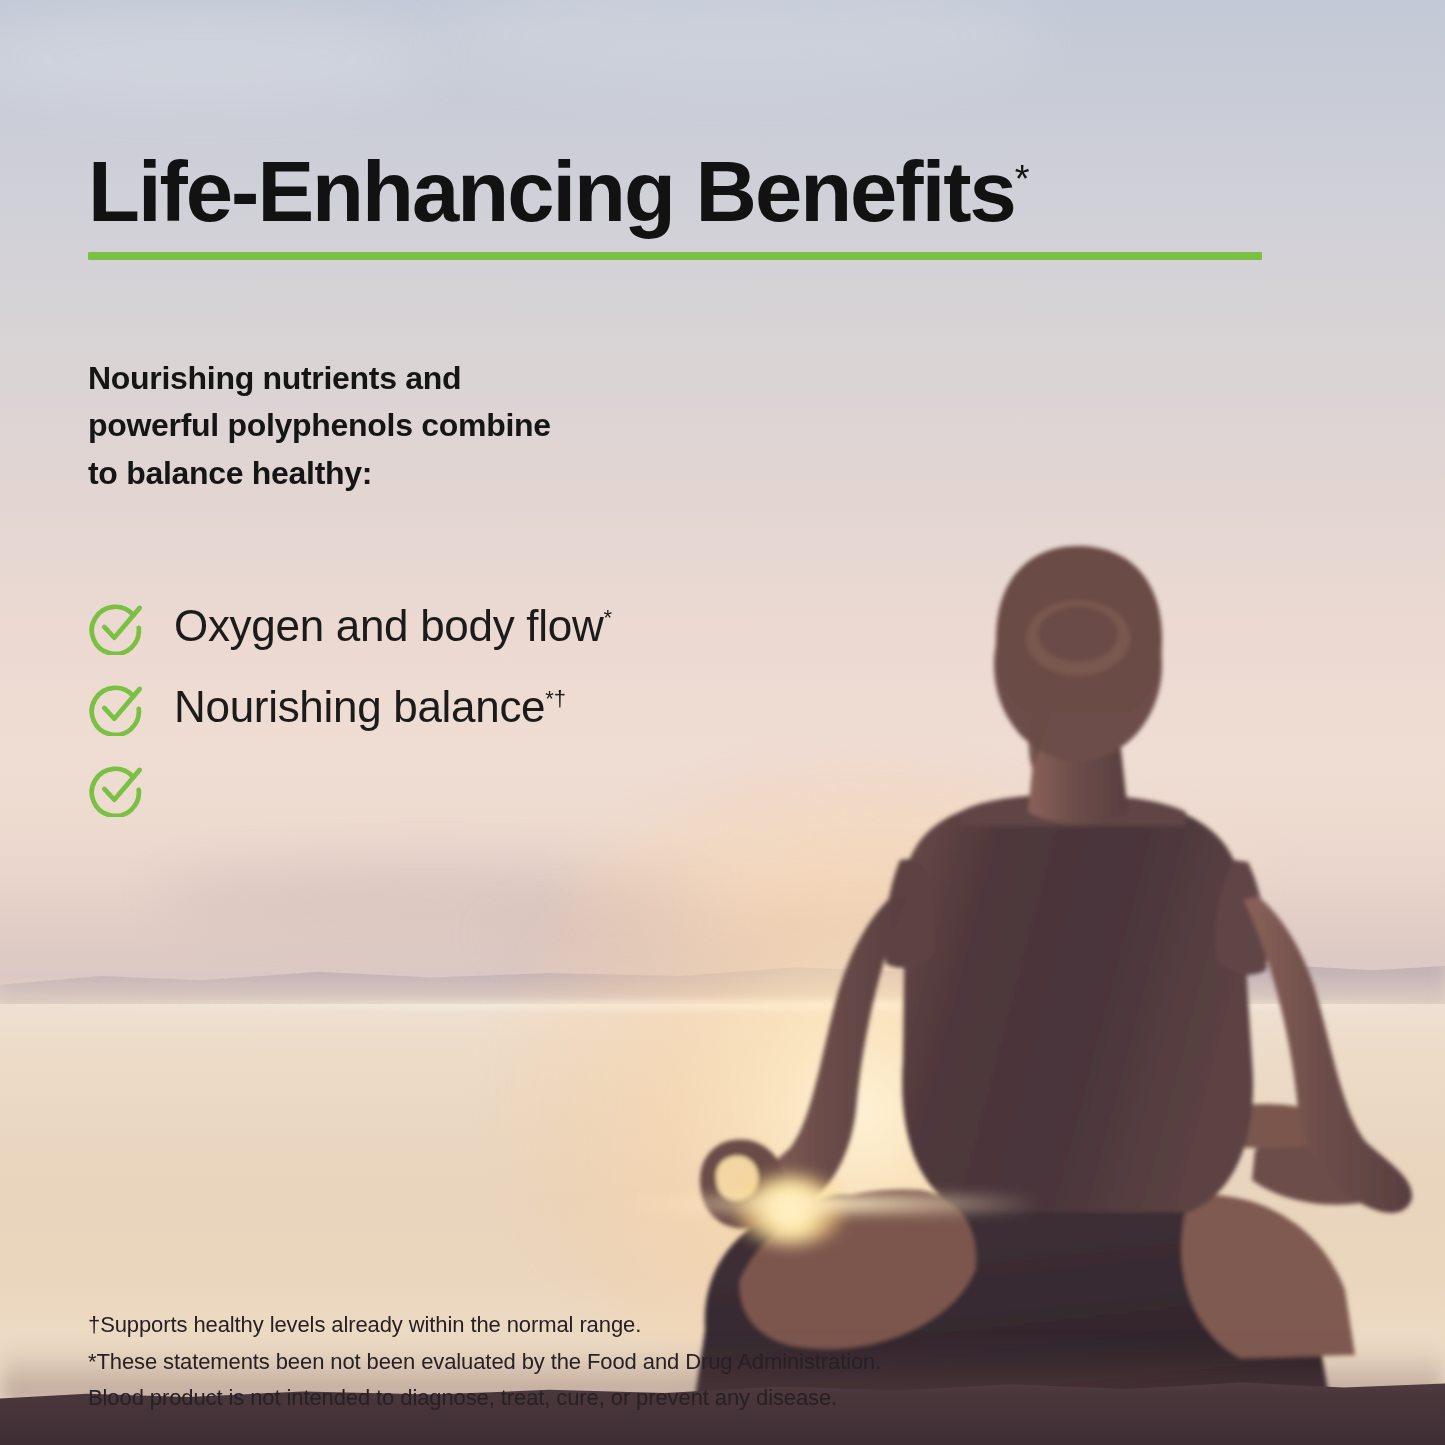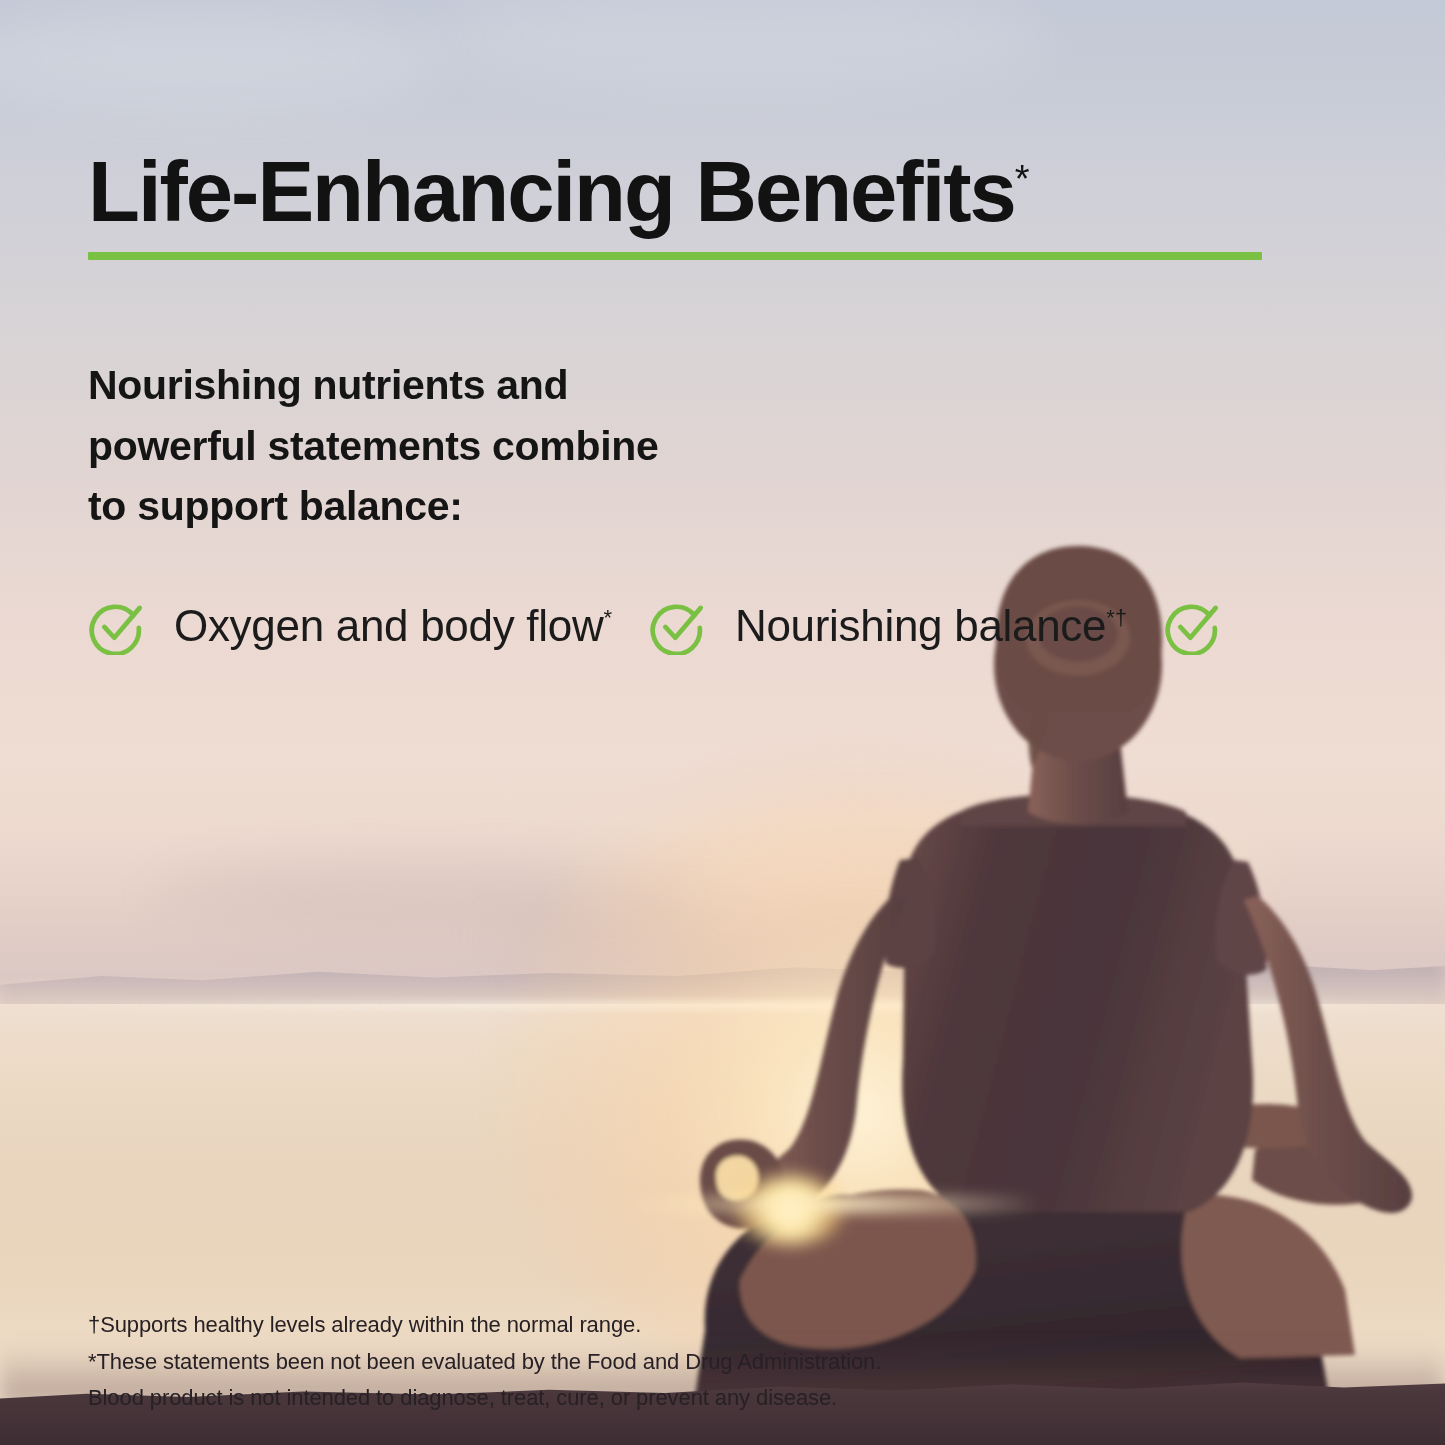--- a/index.html
+++ b/index.html
@@ -146,31 +146,31 @@
 
   .rule {
     position: absolute; left: 88px; top: 252px;
     width: 1174px; height: 8px;
     background: #7ac143;
     border-radius: 1px;
   }
 
   .subhead {
     position: absolute; left: 88px; top: 355px;
-    font-size: 41px;
+    font-size: 32px;
     font-weight: 700;
     color: #151515;
     line-height: 1.48;
     letter-spacing: -0.3px;
   }
 
   .benefits {
     position: absolute; left: 88px; top: 597px;
-    display: flex; flex-direction: row;
-    gap: 37px;
+    display: flex; flex-direction: column;
+    gap: 23px;
   }
   .benefit {
     display: flex; align-items: center;
     gap: 28px;
   }
   .check-icon { flex: 0 0 auto; width: 58px; height: 58px; display: block; }
   .benefit-label {
     font-size: 44px;
     font-weight: 400;
     color: #1b1b1b;
@@ -311,22 +311,22 @@
     <div class="rock-haze"></div>
     <div class="rock"></div>
   </div>
 
   <h1 class="headline"><span>Life-Enhancing Benefits</span><span class="sup">*</span></h1>
 
   <div class="rule"></div>
 
   <div class="subhead">
     <div>Nourishing nutrients and</div>
-    <div>powerful statements combine</div>
-    <div>to support balance:</div>
+    <div>powerful polyphenols combine</div>
+    <div>to balance healthy:</div>
   </div>
 
   <ul class="benefits" style="list-style:none;margin:0;padding:0;">
 
     <li class="benefit">
       <svg class="check-icon" viewBox="0 0 64 64">
         <path d="M50 20 A26 26 0 1 0 56 34" fill="none" stroke="#7AC143" stroke-width="5.2" stroke-linecap="round"></path>
         <path d="M18 33 L29 45 L57 12" fill="none" stroke="#7AC143" stroke-width="5.2" stroke-linecap="round" stroke-linejoin="round"></path>
       </svg>
       <span class="benefit-label"><span>Oxygen and body flow</span><span class="sup">*</span></span>

